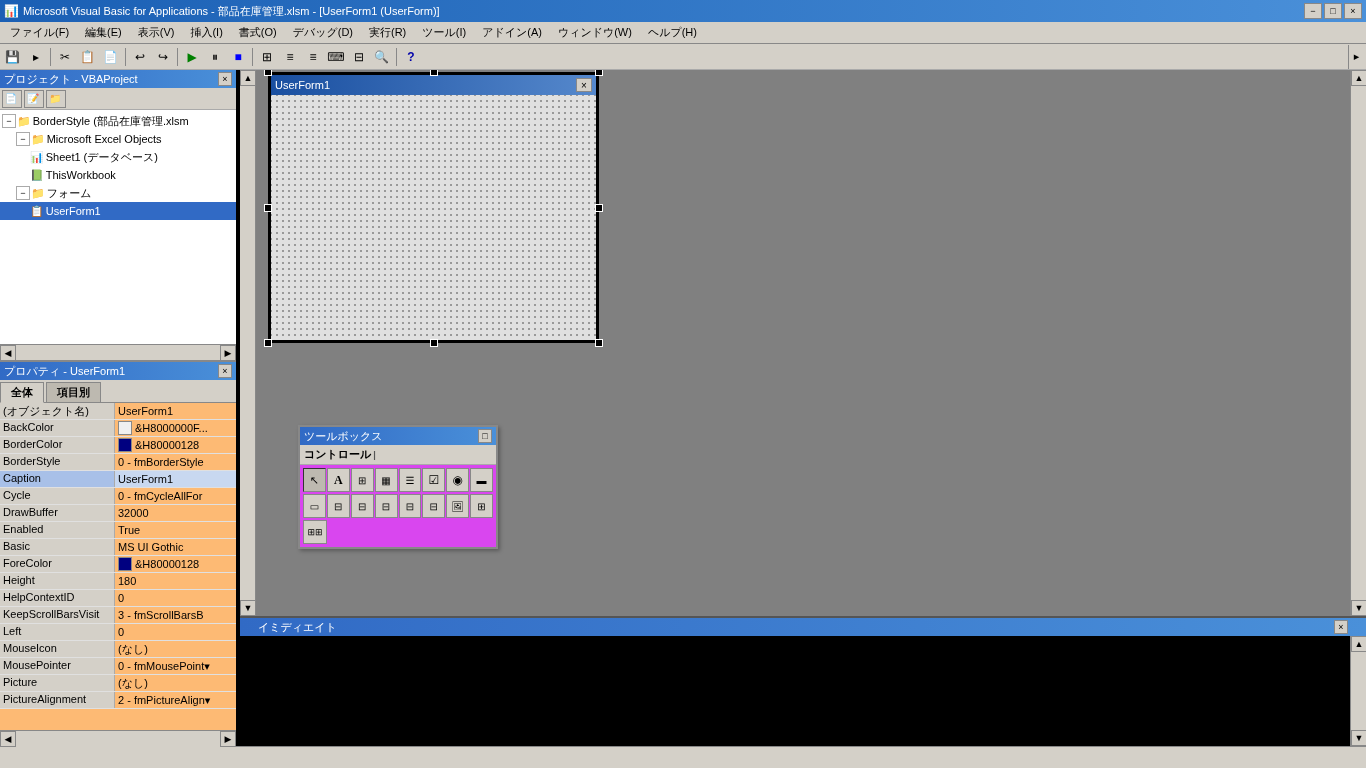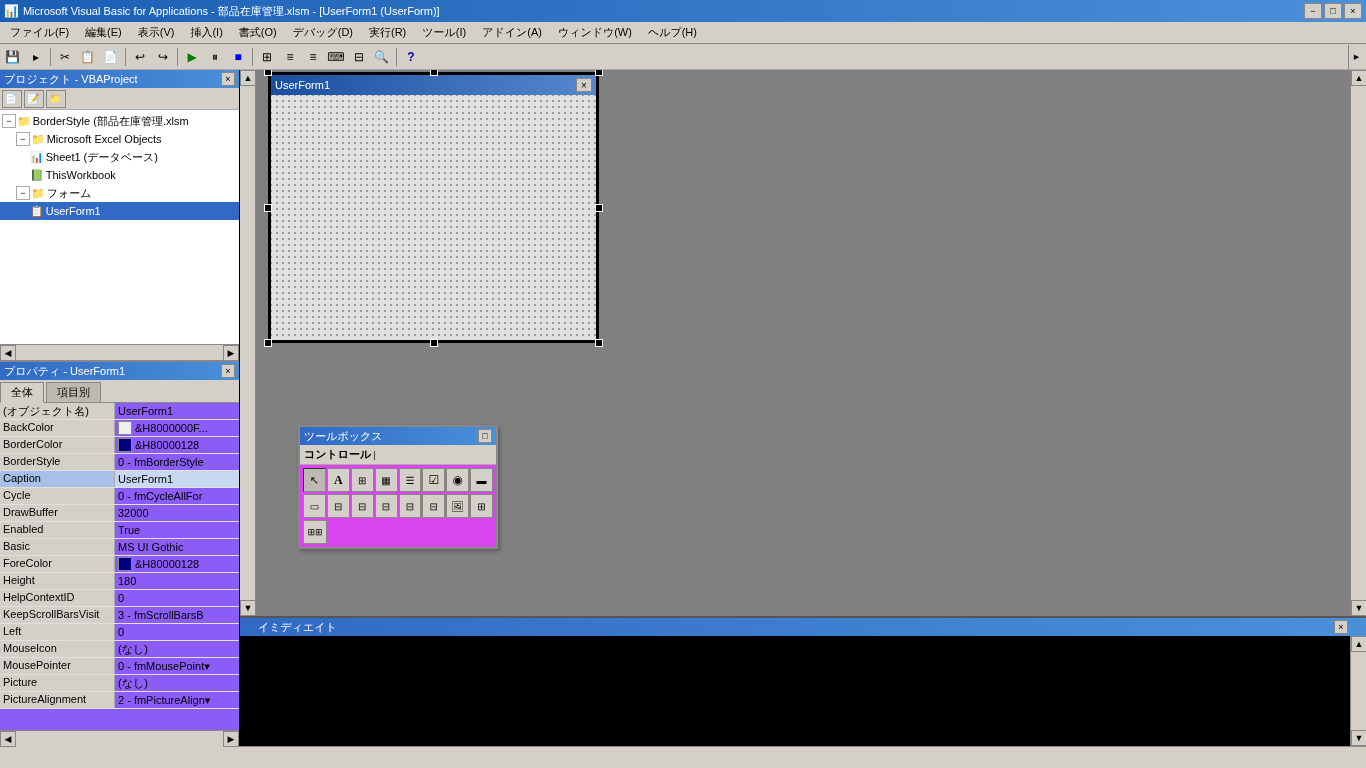--- a/index.html
+++ b/index.html
@@ -63,21 +63,21 @@
       display: flex;
       height: calc(768px - 22px - 22px - 26px - 22px);
       background: #d4d0c8;
     }
 
     
     .left-panel {
       width: 240px;
       display: flex;
       flex-direction: column;
-      border-right: 1px solid #000000;
+      border-right: 4px solid #000000;
     }
 
     
     .panel-header {
       background: linear-gradient(to right, #316ac5, #4a90d9);
       color: white;
       height: 18px;
       display: flex;
       align-items: center;
       justify-content: space-between;
@@ -149,31 +149,32 @@
       padding-top: 2px;
     }
     .prop-tab {
       padding: 2px 10px;
       border: 1px solid #888;
       border-bottom: none;
       background: #bdb9b0;
       cursor: pointer;
       font-size: 11px;
       margin-right: 2px;
+      font-weight: bold;
     }
     .prop-tab.active {
       background: #d4d0c8;
       border-bottom: 1px solid #d4d0c8;
       margin-bottom: -1px;
     }
 
     .prop-grid {
       flex: 1;
       overflow-y: auto;
-      background: #8b5cf6;
+      background: #fdba74;
     }
     .prop-row {
       display: flex;
       height: 17px;
       border-bottom: 1px solid #e0e0e0;
       font-size: 11px;
     }
     .prop-name {
       width: 115px;
       min-width: 115px;

